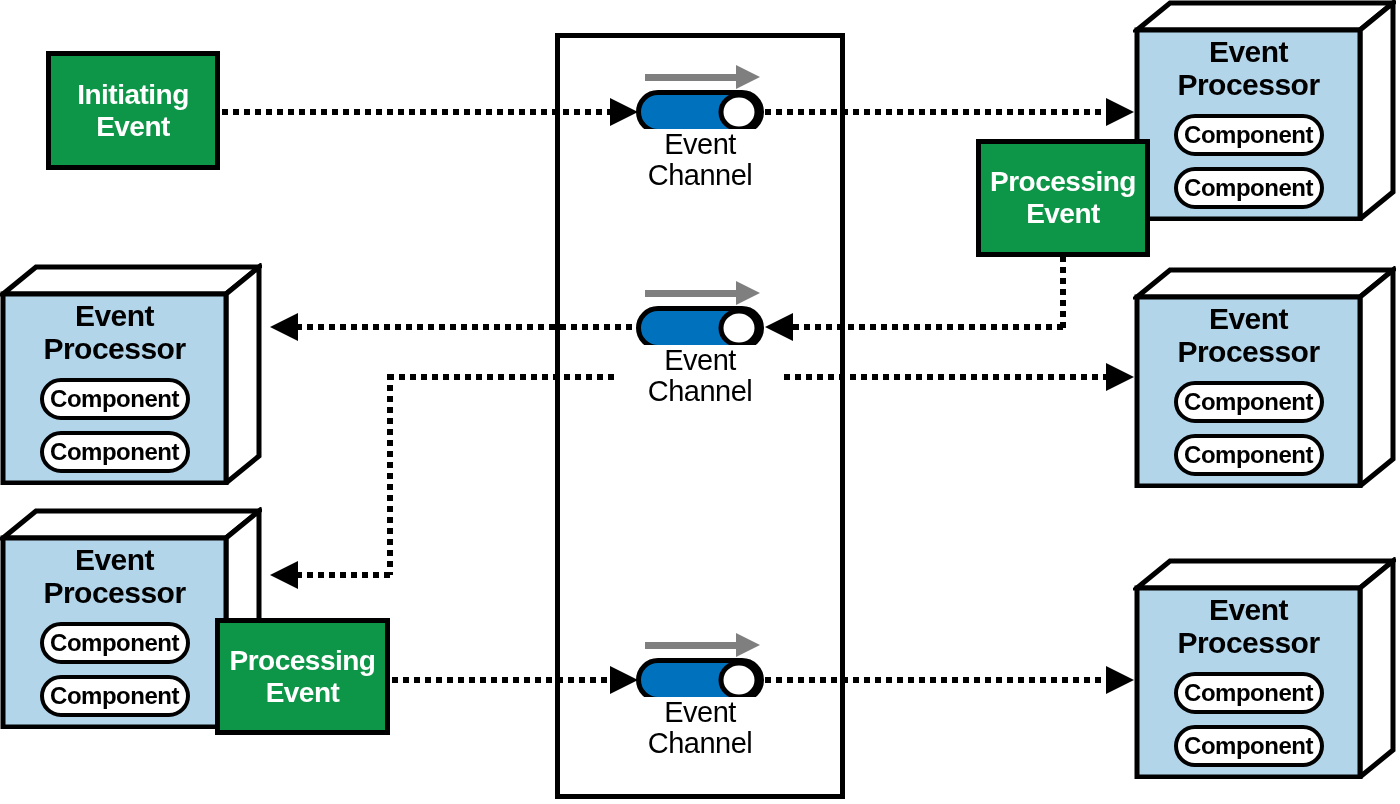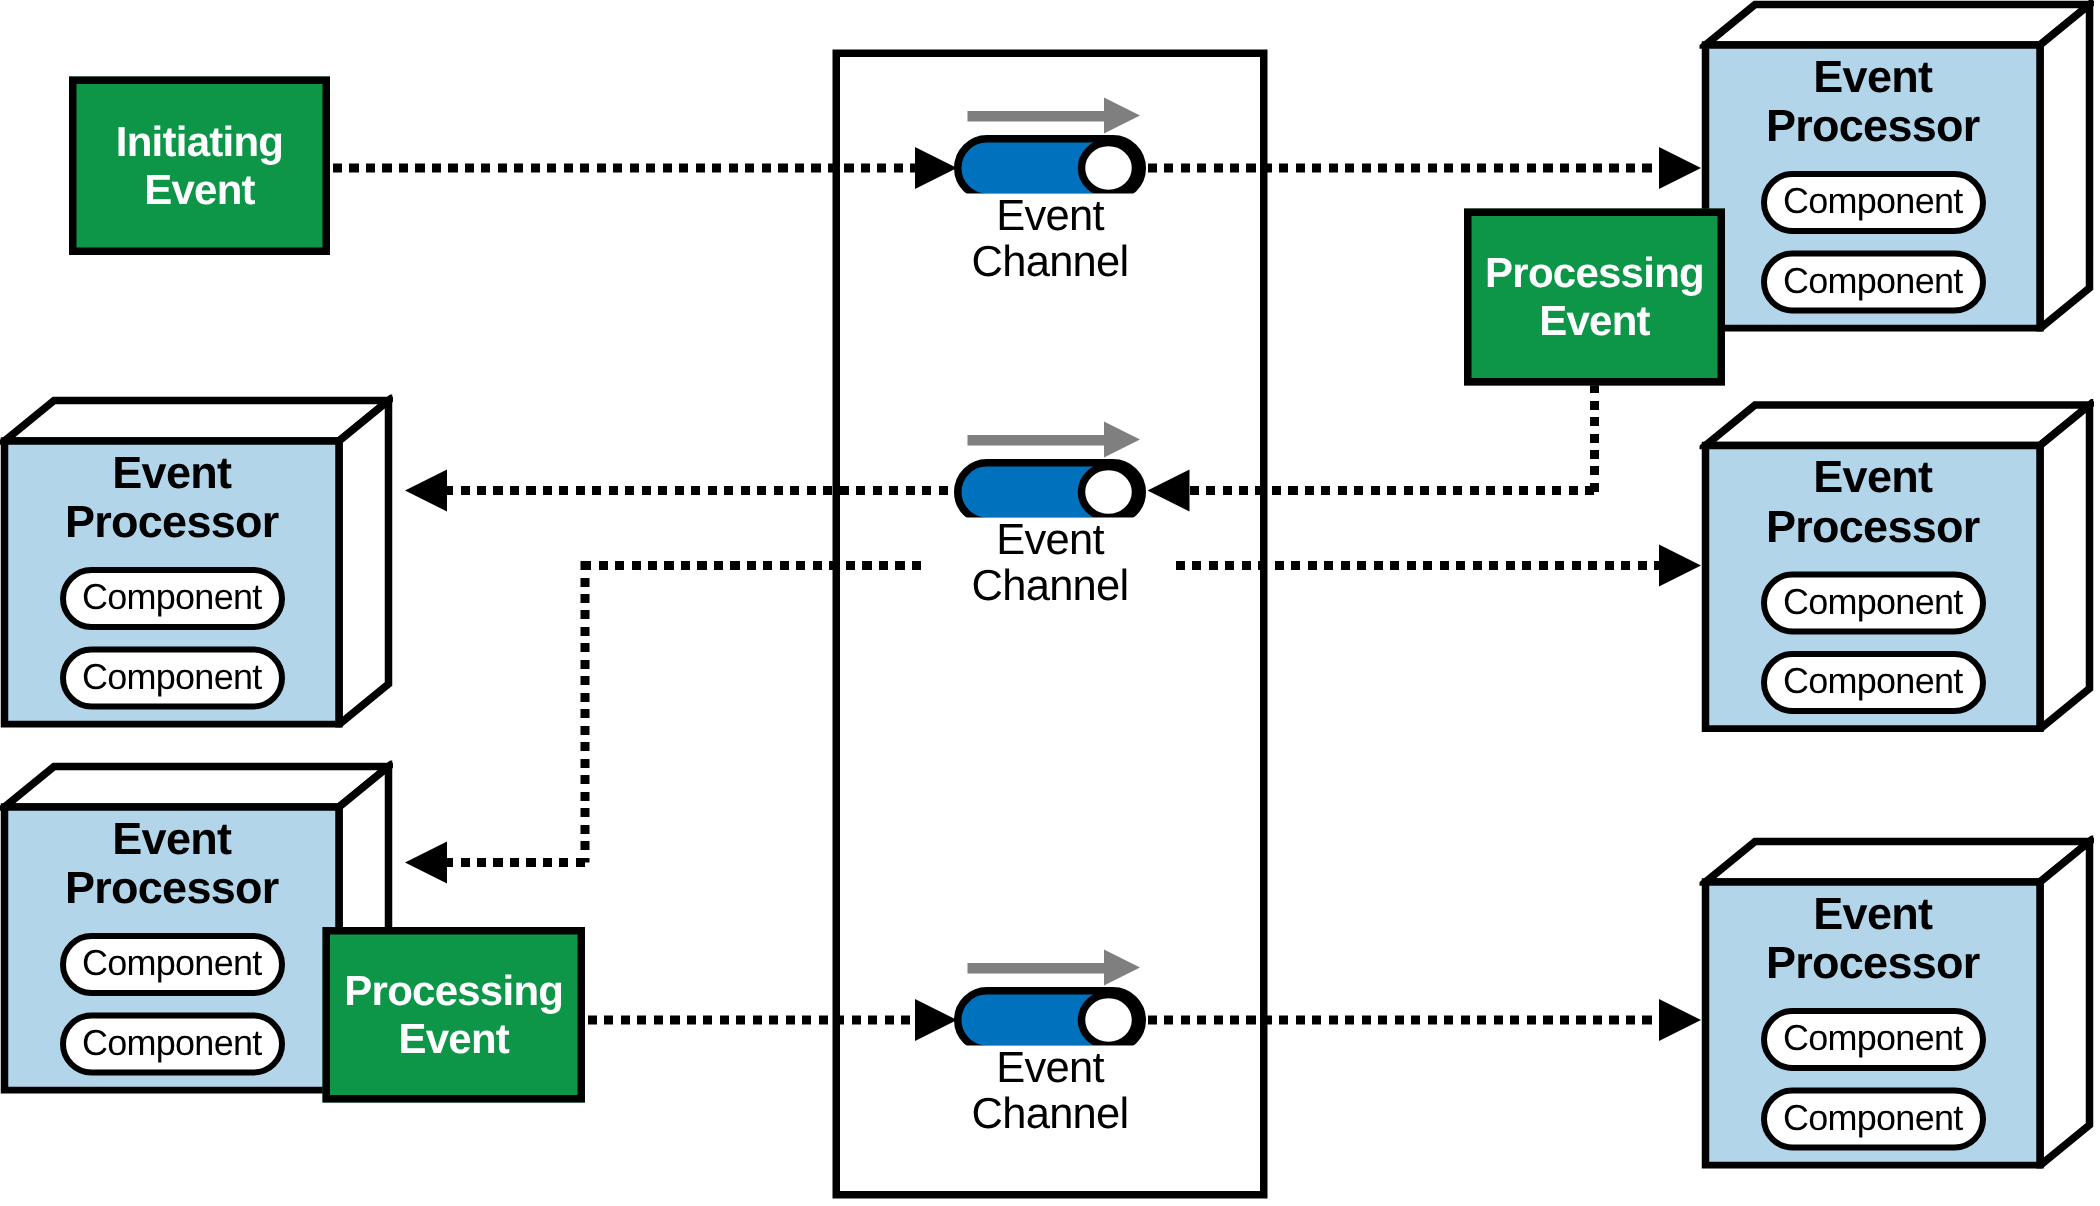--- a/index.html
+++ b/index.html
@@ -38,21 +38,21 @@
   .face-top,.face-side{fill:#ffffff;stroke:#000;stroke-width:5;stroke-linejoin:miter;}
   .face-front{fill:#b2d5ea;stroke:#000;stroke-width:5;}
   .ep-content{
     position:absolute;left:4px;top:31px;width:223px;height:189px;
     display:flex;flex-direction:column;align-items:center;box-sizing:border-box;padding-top:5px;
   }
   .ep-title{text-align:center;font-size:30px;line-height:33px;font-weight:700;letter-spacing:-0.5px;}
   .pill{
     box-sizing:border-box;width:150px;height:42px;margin-top:11px;background:#fff;
     border:4px solid #000;border-radius:21px;display:flex;align-items:center;justify-content:center;
-    font-size:24px;font-weight:400;letter-spacing:-0.5px;
+    font-size:24px;font-weight:700;letter-spacing:-0.5px;
   }
   .pill.first{margin-top:13px;}
   
   .evt{
     position:absolute;box-sizing:border-box;border:5px solid #000;background:#0e9648;z-index:5;
     display:flex;flex-direction:column;align-items:center;justify-content:center;
     color:#fff;font-weight:700;font-size:28px;line-height:32px;letter-spacing:-0.5px;text-align:center;
   }
 </style>
 </head>

